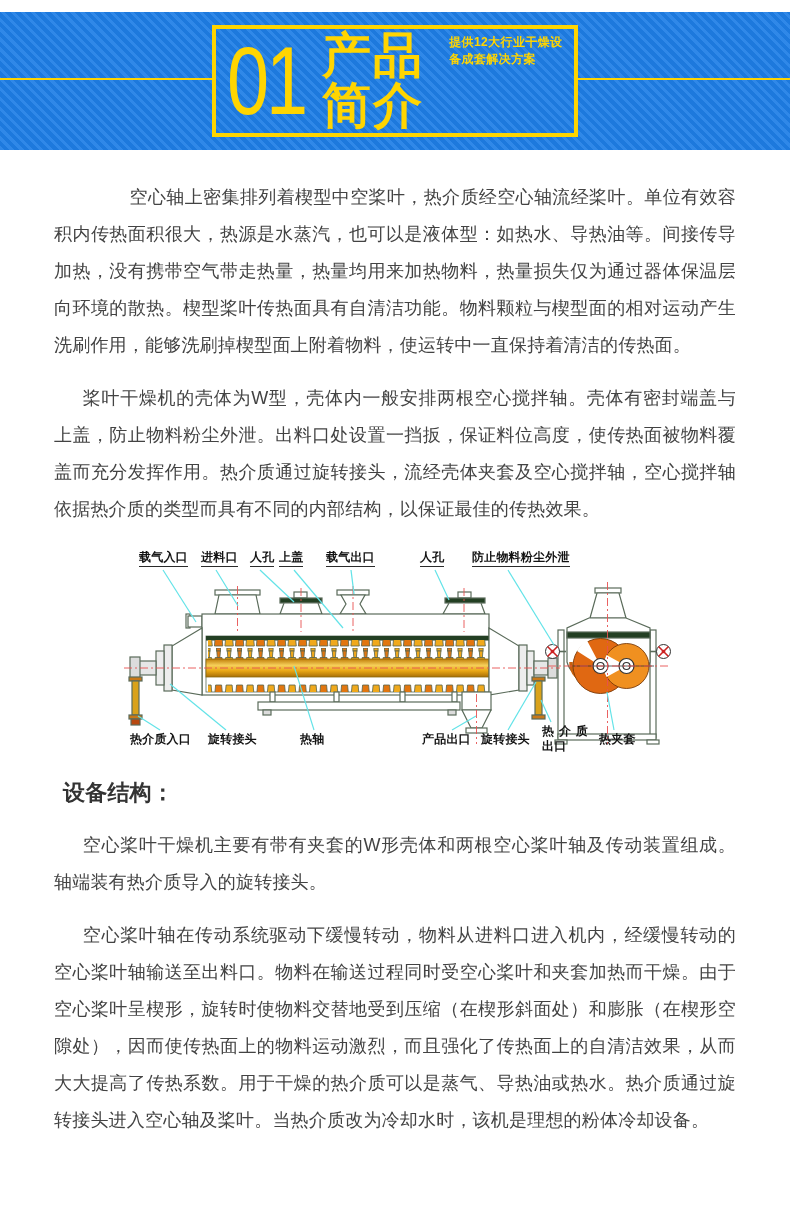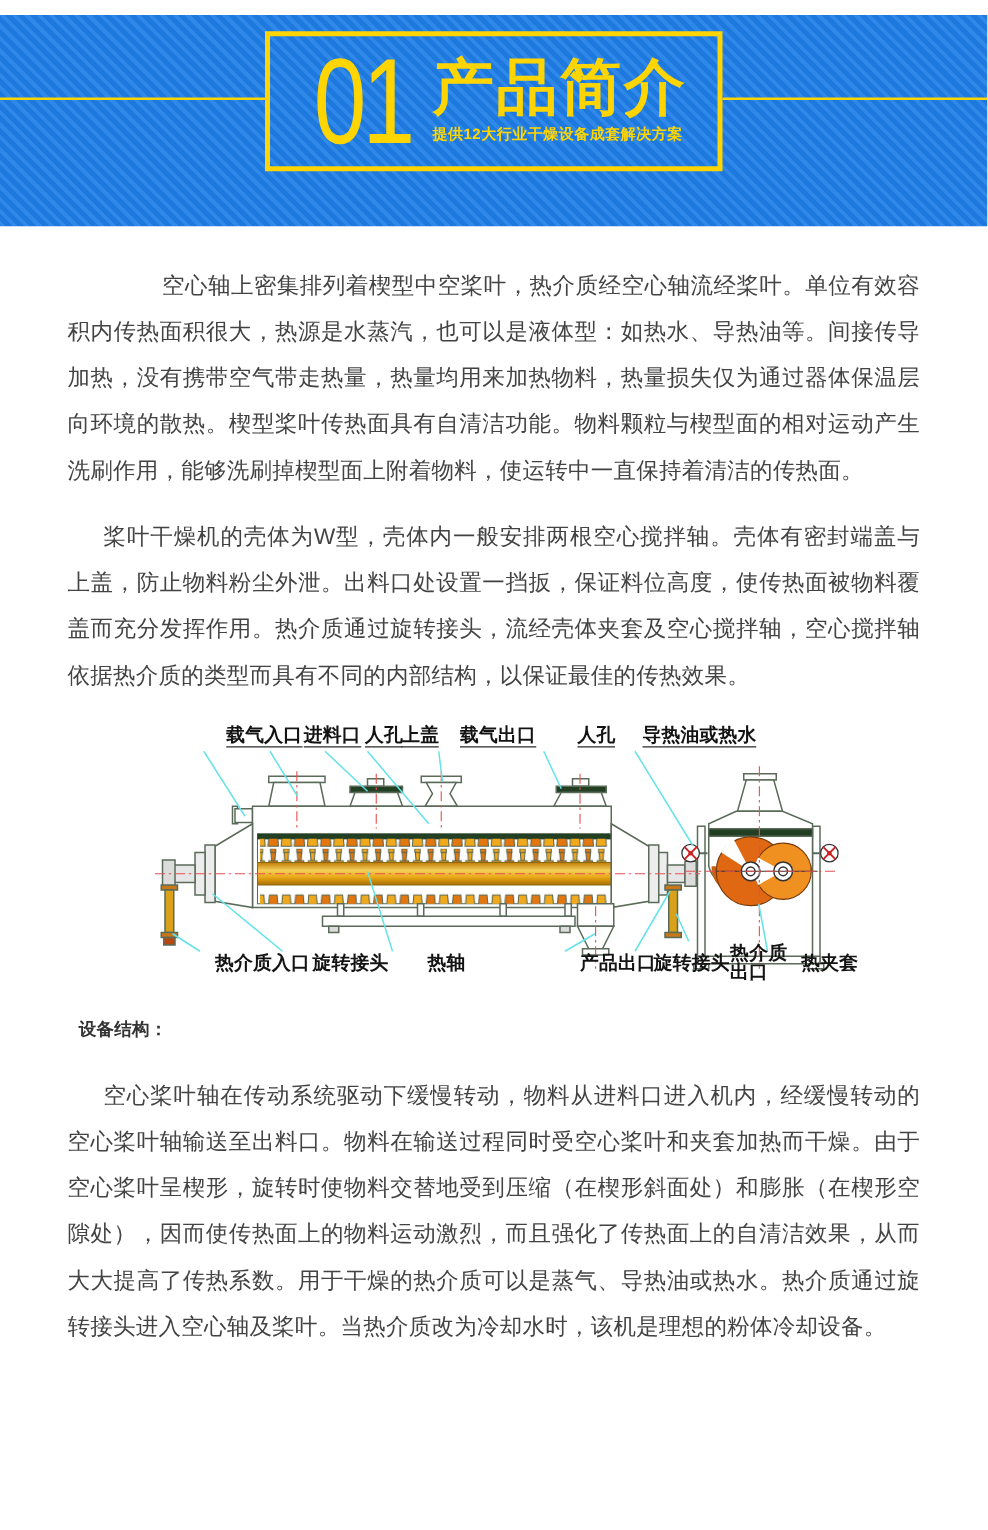--- a/index.html
+++ b/index.html
@@ -2,54 +2,54 @@
 <html><head>
 <meta charset="utf-8">
 <style>
   html,body{margin:0;padding:0;}
   body{
     width:790px;height:1224px;overflow:hidden;background:#ffffff;
     font-family:"Liberation Sans",sans-serif;
   }
   
   .band{
-    position:relative;margin-top:12px;height:169px;
+    position:relative;margin-top:12px;height:138px;
     background-color:#1e7ee6;
     background-image:repeating-linear-gradient(45deg,rgba(255,255,255,.08) 0 3px,rgba(0,0,0,.04) 3px 7px);
   }
   .hline{position:absolute;top:66px;height:2px;background:#ffd501;}
   .hline.left{left:0;width:212px;}
   .hline.right{left:578px;right:0;}
   .band-box{
     position:absolute;left:212px;top:13px;width:366px;height:112px;
     border:4px solid #ffd501;box-sizing:border-box;
     display:flex;align-items:center;justify-content:center;
   }
   .band-num{
     font-size:97px;line-height:.85;font-weight:400;color:#ffd501;
     transform:scaleX(.78);letter-spacing:-4px;
   }
-  .band-twrap{margin-left:6px;display:flex;flex-direction:column;}
+  .band-twrap{margin-left:6px;display:flex;flex-direction:row;}
   .band-title{font-size:49px;line-height:1.02;font-weight:800;color:#ffd501;letter-spacing:2px;}
   .band-sub{font-size:12px;font-weight:700;color:#ffd501;letter-spacing:.4px;margin-top:3px;}
   
   .content{
     padding:13px 38px 0;
     font-size:18px;line-height:37px;letter-spacing:.2px;
     color:#434343;text-align:justify;
   }
   .content p{margin:16px;text-indent:1.6em;}
   .content p.deep{text-indent:4.2em;}
-  h3.sec{margin:0 0 0 25px;font-size:14px;line-height:37px;font-weight:700;color:#333;}
+  h3.sec{margin:0 0 0 25px;font-size:22px;line-height:37px;font-weight:700;color:#333;}
   
   .diagram{position:relative;width:592px;height:220px;margin:16px 0 10px 70px;}
   .diagram svg{position:absolute;left:0;top:0;}
   .dlabel{
-    position:absolute;font-size:15px;line-height:15px;font-weight:600;
-    color:#131313;white-space:nowrap;text-indent:0;margin-left:42px;
+    position:absolute;font-size:12px;line-height:15px;font-weight:600;
+    color:#131313;white-space:nowrap;text-indent:0;
   }
   .dlabel.u{border-bottom:1px solid #2a2a2a;padding-bottom:1px;}
   .dlabel.wrap{white-space:normal;width:46px;}
 </style>
 </head>
 <body>
 
 <div class="band">
   <div class="hline left"></div>
   <div class="hline right"></div>
@@ -212,27 +212,28 @@
         <line x1="506" y1="186" x2="499" y2="148"></line>
       </g>
     </svg>
 
     <div class="dlabel u" style="left:31px;top:6px">载气入口</div>
     <div class="dlabel u" style="left:93px;top:6px">进料口</div>
     <div class="dlabel u" style="left:142px;top:6px">人孔</div>
     <div class="dlabel u" style="left:171px;top:6px">上盖</div>
     <div class="dlabel u" style="left:218px;top:6px">载气出口</div>
     <div class="dlabel u" style="left:312px;top:6px">人孔</div>
-    <div class="dlabel u" style="left:364px;top:6px">导热油或热水</div>
+    <div class="dlabel u" style="left:364px;top:6px">防止物料粉尘外泄</div>
 
     <div class="dlabel" style="left:22px;top:188px">热介质入口</div>
     <div class="dlabel" style="left:100px;top:188px">旋转接头</div>
     <div class="dlabel" style="left:192px;top:188px">热轴</div>
     <div class="dlabel" style="left:314px;top:188px">产品出口</div>
     <div class="dlabel" style="left:373px;top:188px">旋转接头</div>
     <div class="dlabel wrap" style="left:434px;top:180px">热介质出口</div>
     <div class="dlabel" style="left:491px;top:188px">热夹套</div>
   </div>
 
   <h3 class="sec">设备结构：</h3>
+  <p>空心桨叶干燥机主要有带有夹套的W形壳体和两根空心桨叶轴及传动装置组成。轴端装有热介质导入的旋转接头。</p>
 
   <p>空心桨叶轴在传动系统驱动下缓慢转动，物料从进料口进入机内，经缓慢转动的空心桨叶轴输送至出料口。物料在输送过程同时受空心桨叶和夹套加热而干燥。由于空心桨叶呈楔形，旋转时使物料交替地受到压缩（在楔形斜面处）和膨胀（在楔形空隙处），因而使传热面上的物料运动激烈，而且强化了传热面上的自清洁效果，从而大大提高了传热系数。用于干燥的热介质可以是蒸气、导热油或热水。热介质通过旋转接头进入空心轴及桨叶。当热介质改为冷却水时，该机是理想的粉体冷却设备。</p>
 </div>
 
 </body></html>

